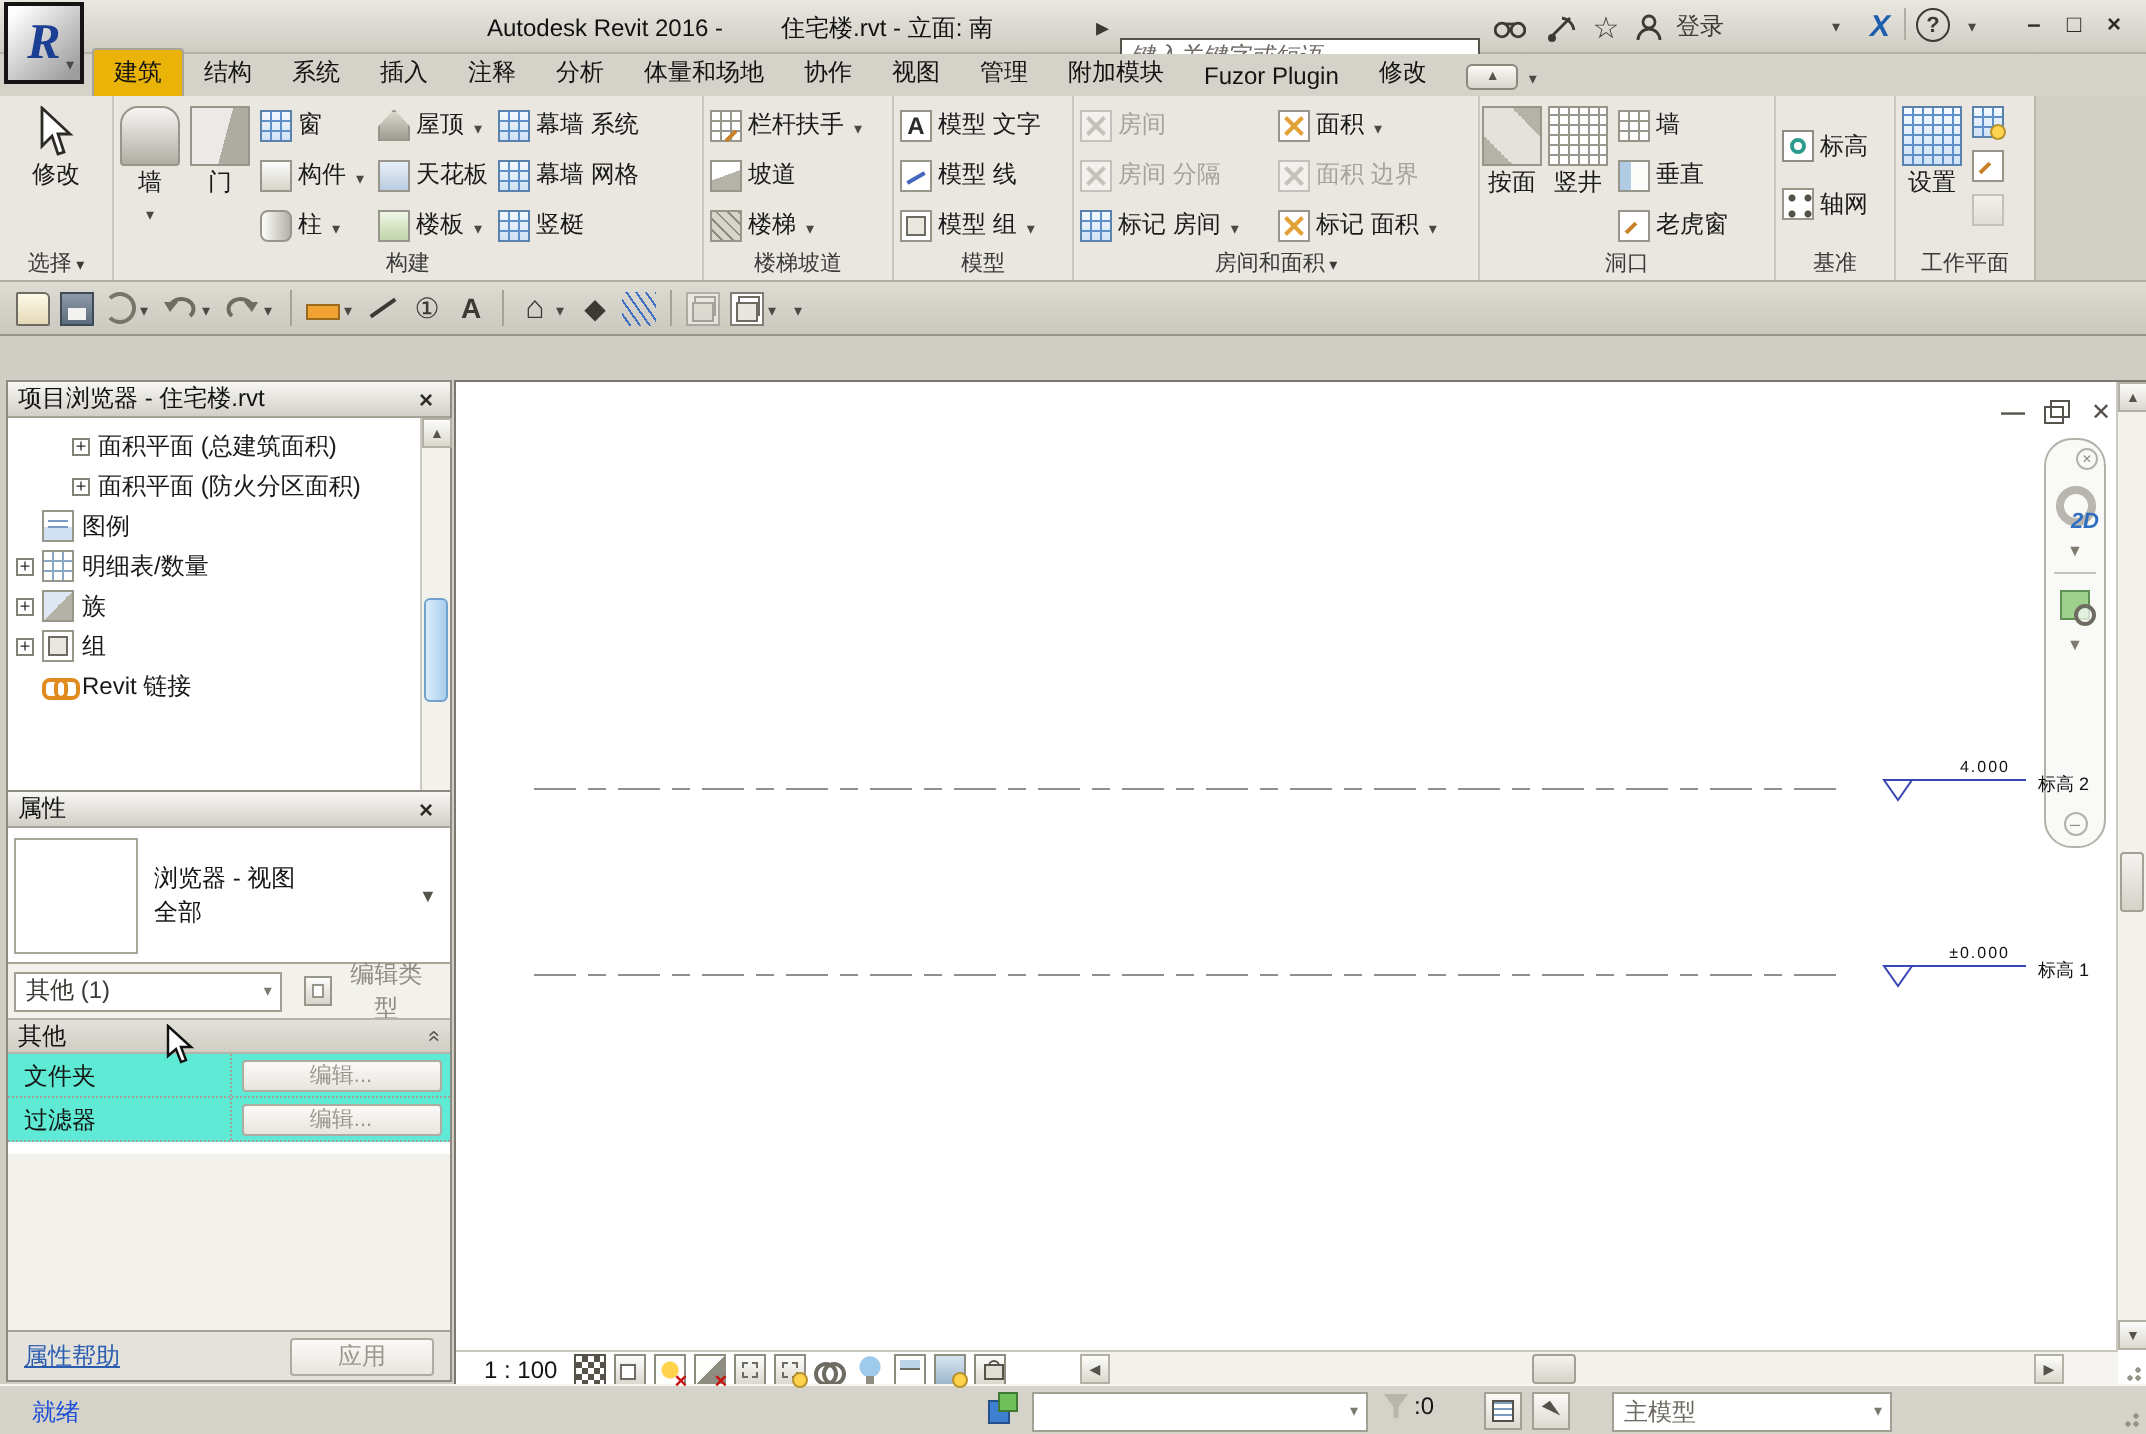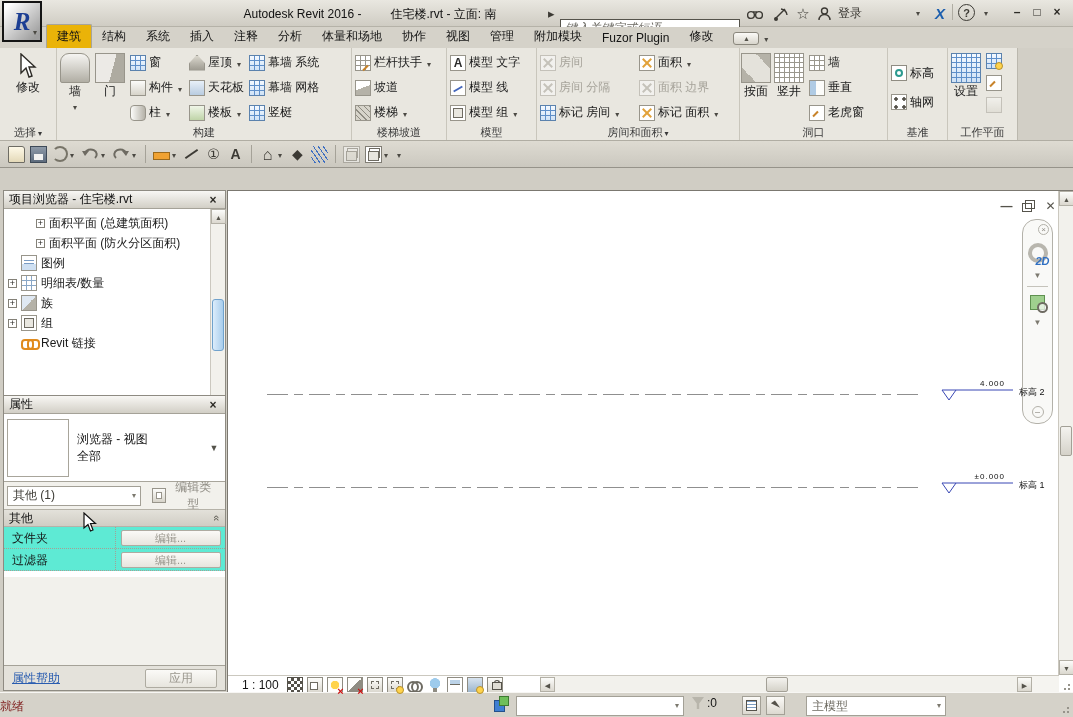--- a/index.html
+++ b/index.html
@@ -176,21 +176,21 @@
 .vi-temp{background:#fff}
 .vi-temp::after{content:"";position:absolute;left:2px;top:2px;right:2px;height:4px;background:#bcd3e8;border-bottom:1px solid #6e6b62}
 .vi-ana{background:linear-gradient(#d8e4f0,#9db6cd)}
 .vi-lock::after{content:"";position:absolute;left:4px;bottom:2px;width:8px;height:6px;border:1px solid #55524a;background:#e0ddd4}
 .vi-lock::before{content:"";position:absolute;left:6px;bottom:7px;width:4px;height:4px;border:1px solid #55524a;border-bottom:none;border-radius:3px 3px 0 0}
 #hscroll{position:absolute;left:312px;top:0;width:492px;height:17px;background:#f2f1ec}
 .harrow{position:absolute;top:1px;width:15px;height:15px;font-size:7px;line-height:15px;text-align:center;color:#55534b;background:linear-gradient(#fcfcfa,#dbd8cf);border:1px solid #b3b0a6}
 #corner{position:absolute;right:2px;top:489px;width:11px;height:11px;background:radial-gradient(circle at 9px 9px,#96938a 1.2px,transparent 1.5px),radial-gradient(circle at 5px 9px,#96938a 1.2px,transparent 1.5px),radial-gradient(circle at 9px 5px,#96938a 1.2px,transparent 1.5px)}
 
 #statusbar{position:absolute;left:0;top:692px;width:1073px;height:25px;background:#d5d2c9;border-top:1px solid #f7f6f3}
-#ready{position:absolute;left:0;top:5px;color:#7f1d1d}
+#ready{position:absolute;left:16px;top:5px;color:#1d4ed8}
 #wsicon{position:absolute;left:494px;top:3px;width:18px;height:18px}
 #wsicon::before{content:"";position:absolute;left:0;top:4px;width:9px;height:10px;background:#3f7fd2;border:1px solid #24508c}
 #wsicon::after{content:"";position:absolute;left:5px;top:0;width:8px;height:8px;background:#6fbf5a;border:1px solid #3f7a32}
 #wscombo{left:516px;top:3px;position:absolute;width:168px}
 #filtbox{position:absolute;left:692px;top:3px;display:flex;align-items:center;gap:3px;color:#141414}
 .funnel{width:12px;height:12px;background:#b8b5ab;clip-path:polygon(0 0,100% 0,60% 55%,60% 100%,40% 100%,40% 55%)}
 .sqic{position:absolute;top:3px;width:19px;height:19px;border:1px solid #a3a096;background:linear-gradient(#fbfaf7,#dcd9d0);display:flex;align-items:center;justify-content:center}
 .listic{width:11px;height:11px;border:1px solid #55524a;background:repeating-linear-gradient(0deg,#fff 0 2px,#7c9cc0 2px 3px)}
 .selarr{width:0;height:0;border-left:5px solid transparent;border-top:9px solid #55524a;transform:rotate(-35deg)}
 #mmcombo{position:absolute;left:806px;top:3px;width:140px;color:#6e6b62}

